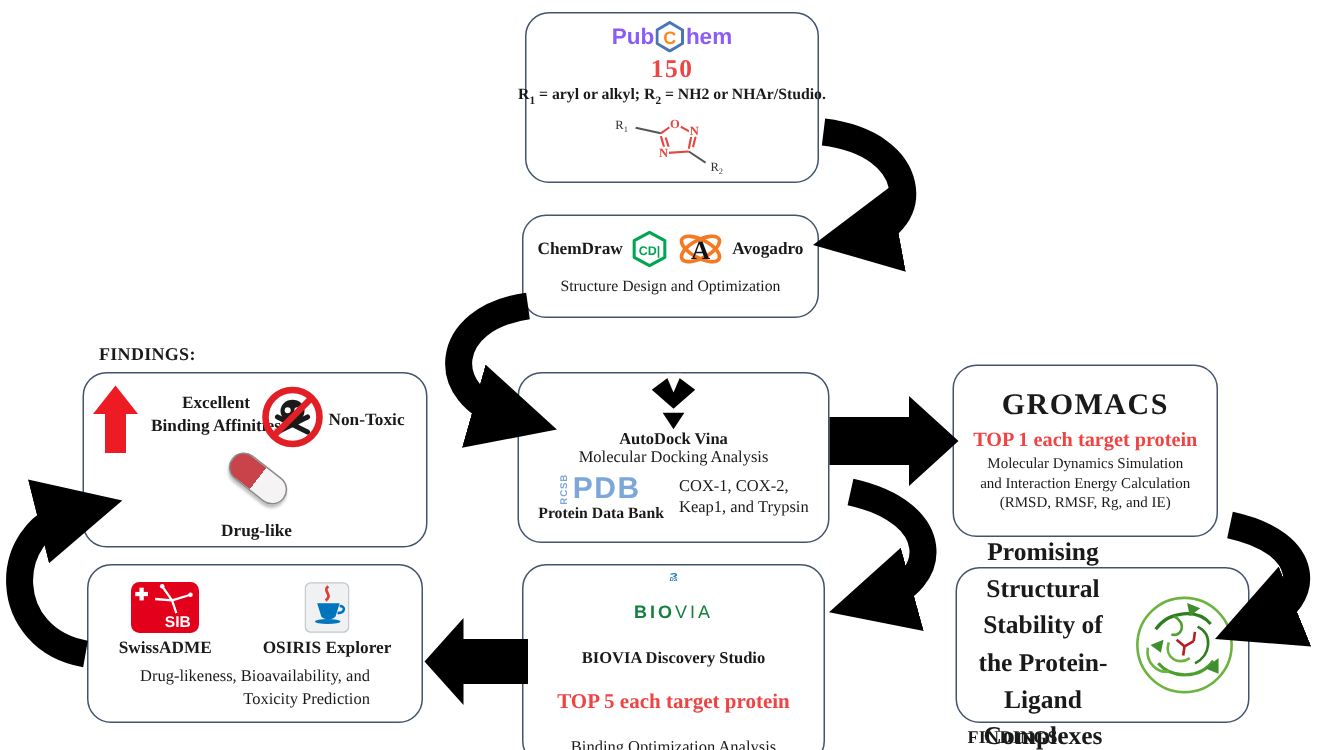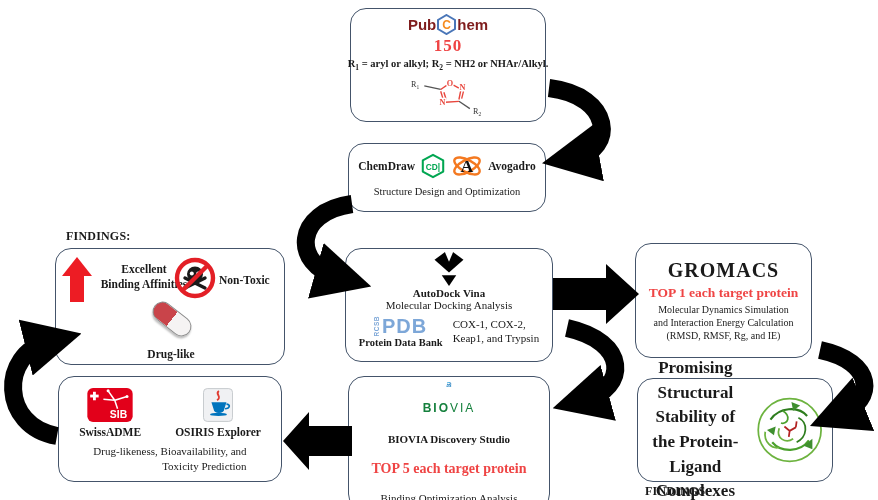--- a/index.html
+++ b/index.html
@@ -14,21 +14,21 @@
     display:flex; flex-direction:column; align-items:center;
     text-align:center; z-index:2;
   }
   .arrow-layer { position:absolute; left:0; top:0; z-index:4; pointer-events:none; }
   .row { display:flex; align-items:center; justify-content:center; }
   .b { font-weight:bold; }
   .red { color:#ef4444; font-weight:bold; }
   sub { font-size:7.5px; }
 
   
-  .pc-word { font-family:"Liberation Sans","DejaVu Sans",sans-serif; font-weight:bold; font-size:15px; color:#7f1d1d; }
+  .pc-word { font-family:"Liberation Sans","DejaVu Sans",sans-serif; font-weight:bold; font-size:15px; color:#8b5cf6; }
   .count { font-size:17px; letter-spacing:1px; margin-top:1px; }
   .subs { font-size:10.5px; font-weight:bold; margin-top:2px; white-space:nowrap; }
 
   
   .findings-label { position:absolute; font-weight:bold; font-size:12px; z-index:3; letter-spacing:0.2px; }
 
   .cap { font-size:10.5px; }
   .tool-title { font-size:11px; font-weight:bold; }
 
   .pdb-word { font-family:"Liberation Sans","DejaVu Sans",sans-serif; font-weight:bold; font-size:20px; color:#7da7d8; letter-spacing:1px; line-height:1; }
@@ -76,21 +76,21 @@
 <div class="box" style="left:350px; top:8px; width:196px; height:114px; padding:5px 4px;">
   <div class="row">
     <span class="pc-word">Pub</span>
     <svg width="19" height="21" viewBox="0 0 19 21" style="margin:0 1px;">
       <polygon points="9.5,1 18,6 18,15 9.5,20 1,15 1,6" fill="#fff" stroke="#4a76b8" stroke-width="2"></polygon>
       <text x="9.5" y="15" text-anchor="middle" font-size="12" font-weight="bold" font-family="Liberation Sans, DejaVu Sans, sans-serif" fill="#f68b1f">C</text>
     </svg>
     <span class="pc-word">hem</span>
   </div>
   <div class="count red">150</div>
-  <div class="subs"><span>R</span><sub>1</sub><span> = aryl or alkyl;  R</span><sub>2</sub><span> = NH2 or NHAr/Alkyl.</span></div>
+  <div class="subs"><span>R</span><sub>1</sub><span> = aryl or alkyl;  R</span><sub>2</sub><span> = NH2 or NHAr/Studio.</span></div>
   <svg width="96" height="46" viewBox="0 0 96 46" style="margin-top:2px;">
     <line x1="22" y1="13" x2="40" y2="17" stroke="#555" stroke-width="1.4"></line>
     <line x1="60" y1="30" x2="72" y2="38" stroke="#555" stroke-width="1.4"></line>
     <line x1="40" y1="17" x2="50" y2="10" stroke="#e8453c" stroke-width="1.5"></line>
     <line x1="50" y1="10" x2="61" y2="16" stroke="#e8453c" stroke-width="1.5"></line>
     <line x1="62" y1="18" x2="60" y2="28" stroke="#e8453c" stroke-width="1.5"></line>
     <line x1="65" y1="19" x2="63" y2="27" stroke="#e8453c" stroke-width="1.5"></line>
     <line x1="60" y1="30" x2="45" y2="31" stroke="#e8453c" stroke-width="1.5"></line>
     <line x1="43" y1="29" x2="40" y2="19" stroke="#e8453c" stroke-width="1.5"></line>
     <line x1="46" y1="28" x2="43.5" y2="20" stroke="#e8453c" stroke-width="1.5"></line>

